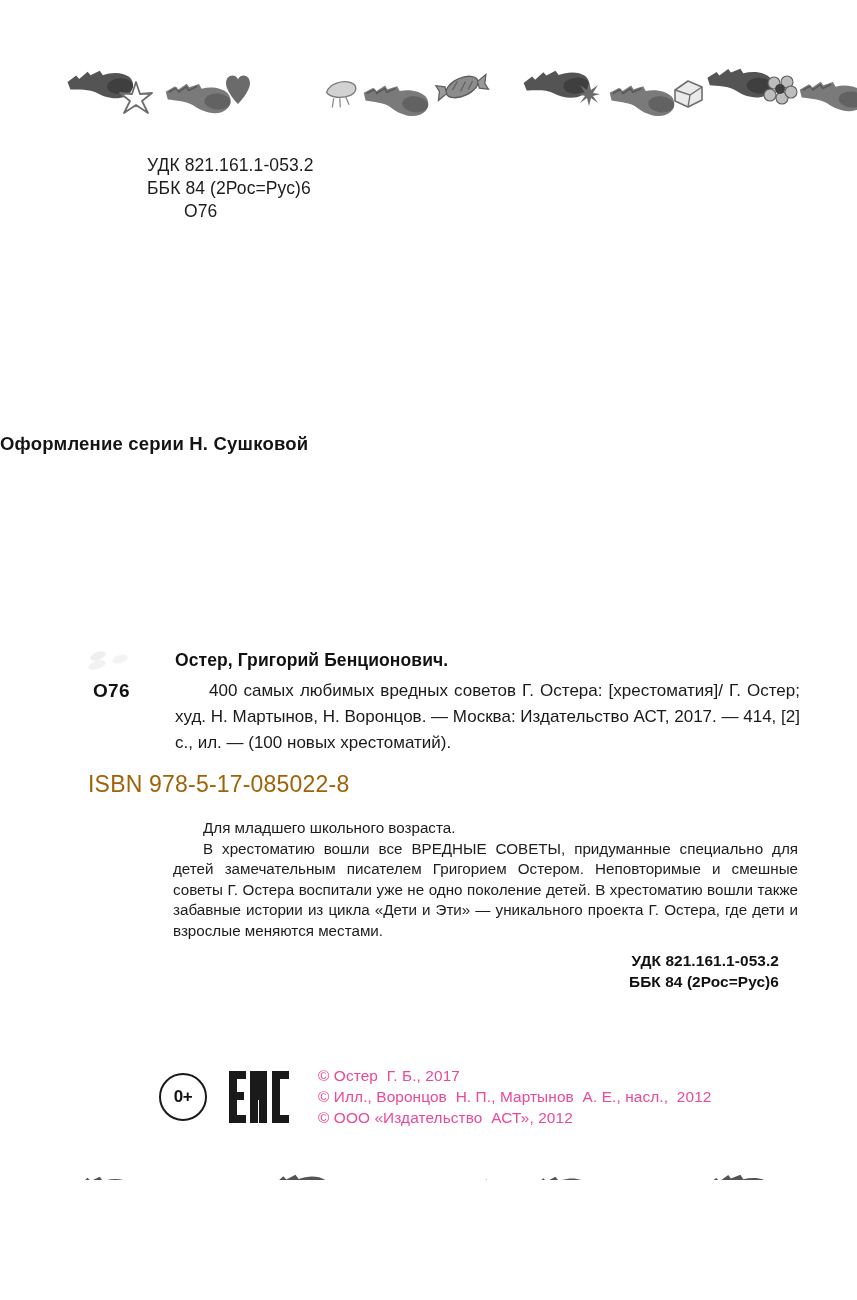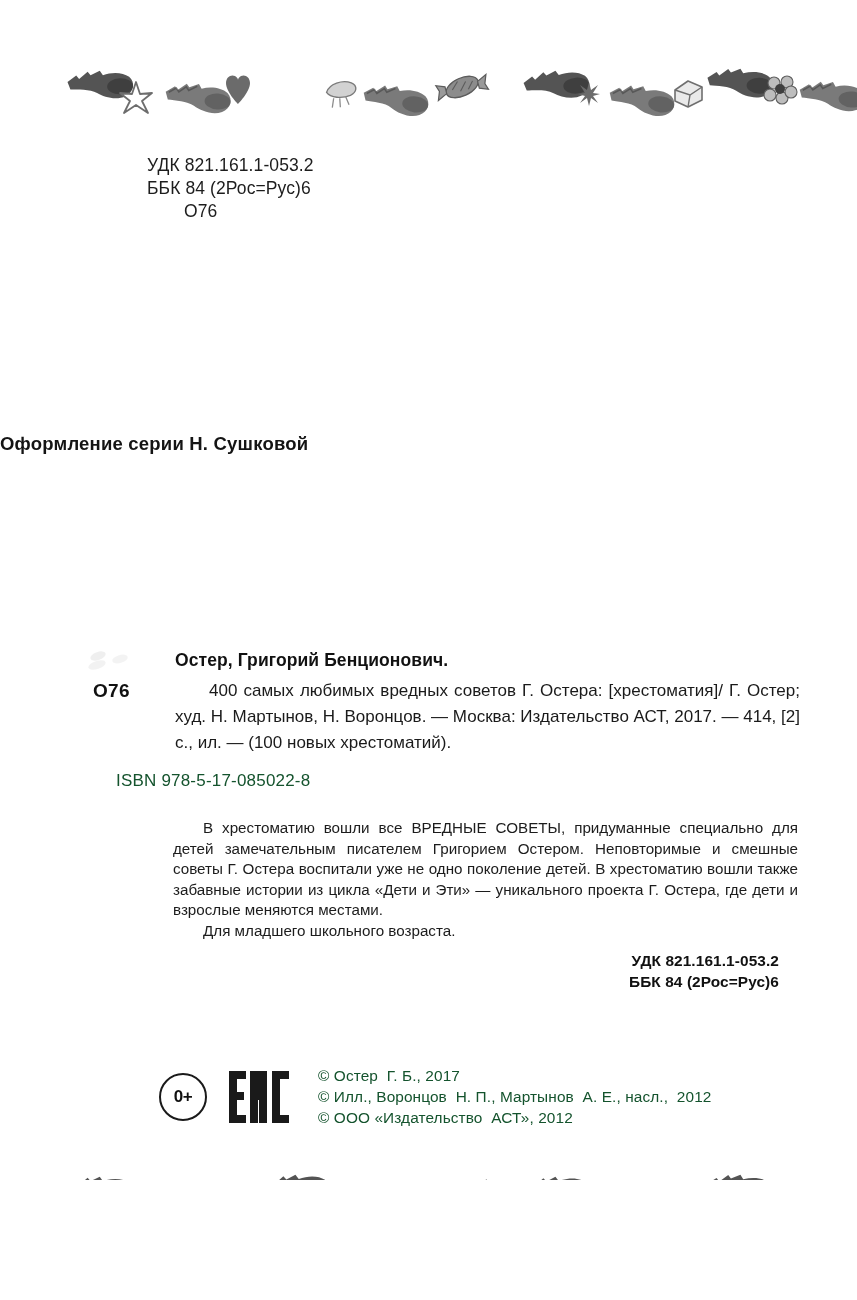--- a/index.html
+++ b/index.html
@@ -99,23 +99,23 @@
     font-size: 17px;
     line-height: 26px;
     color: #1a1a1a;
     text-align: justify;
     text-indent: 34px;
   }
   .isbn {
     position: absolute;
     left: 0;
     top: 771px;
-    padding-left: 116px;
-    font-size: 17px;
-    color: #14532d;
+    padding-left: 88px;
+    font-size: 23px;
+    color: #a16207;
     letter-spacing: 0.2px;
   }
 
   
   .annotation {
     position: absolute;
     left: 173px;
     top: 818px;
     width: 625px;
     font-size: 15.2px;
@@ -163,21 +163,21 @@
     letter-spacing: -0.5px;
   }
   .eac-mark svg { display: block; }
 
   .copyright {
     position: absolute;
     left: 318px;
     top: 1065px;
     font-size: 15.4px;
     line-height: 21px;
-    color: #14532d;
+    color: #ec4899;
     letter-spacing: 0.1px;
   }
   .copyright div { white-space: pre; }
 </style>
 </head>
 <body>
 
 <div id="page">
 
   <div class="border-strip border-top">
@@ -264,22 +264,22 @@
       <ellipse cx="32" cy="11" rx="8" ry="4" fill="#cccccc" transform="rotate(-16 32 11)"></ellipse>
     </svg>
     <div class="cip-index">О76</div>
     <div class="cip-author">Остер, Григорий  Бенционович.</div>
     <div class="cip-body">400 самых любимых вредных советов Г. Остера: [хрестоматия]/ Г. Остер; худ. Н. Мартынов, Н. Воронцов. — Москва: Издательство АСТ, 2017. — 414, [2] с., ил. — (100 новых хрестоматий).</div>
   </div>
 
   <div class="isbn">ISBN  978-5-17-085022-8</div>
 
   <div class="annotation">
+    <p>Для младшего школьного возраста.</p>
     <p>В хрестоматию вошли все ВРЕДНЫЕ СОВЕТЫ, придуманные специально для детей замечательным писателем Григорием Остером. Неповторимые и смешные советы Г. Остера воспитали уже не одно поколение детей. В хрестоматию вошли также забавные истории из цикла «Дети и Эти» — уникального проекта Г. Остера, где дети и взрослые меняются местами.</p>
-    <p>Для младшего школьного возраста.</p>
   </div>
 
   <div class="udk-foot">УДК 821.161.1-053.2
 ББК 84 (2Рос=Рус)6</div>
 
   <div class="marks">
     <div class="age-mark">0+</div>
     <div class="eac-mark">
       <svg width="64" height="52" viewBox="0 0 64 52" xmlns="http://www.w3.org/2000/svg">
 

